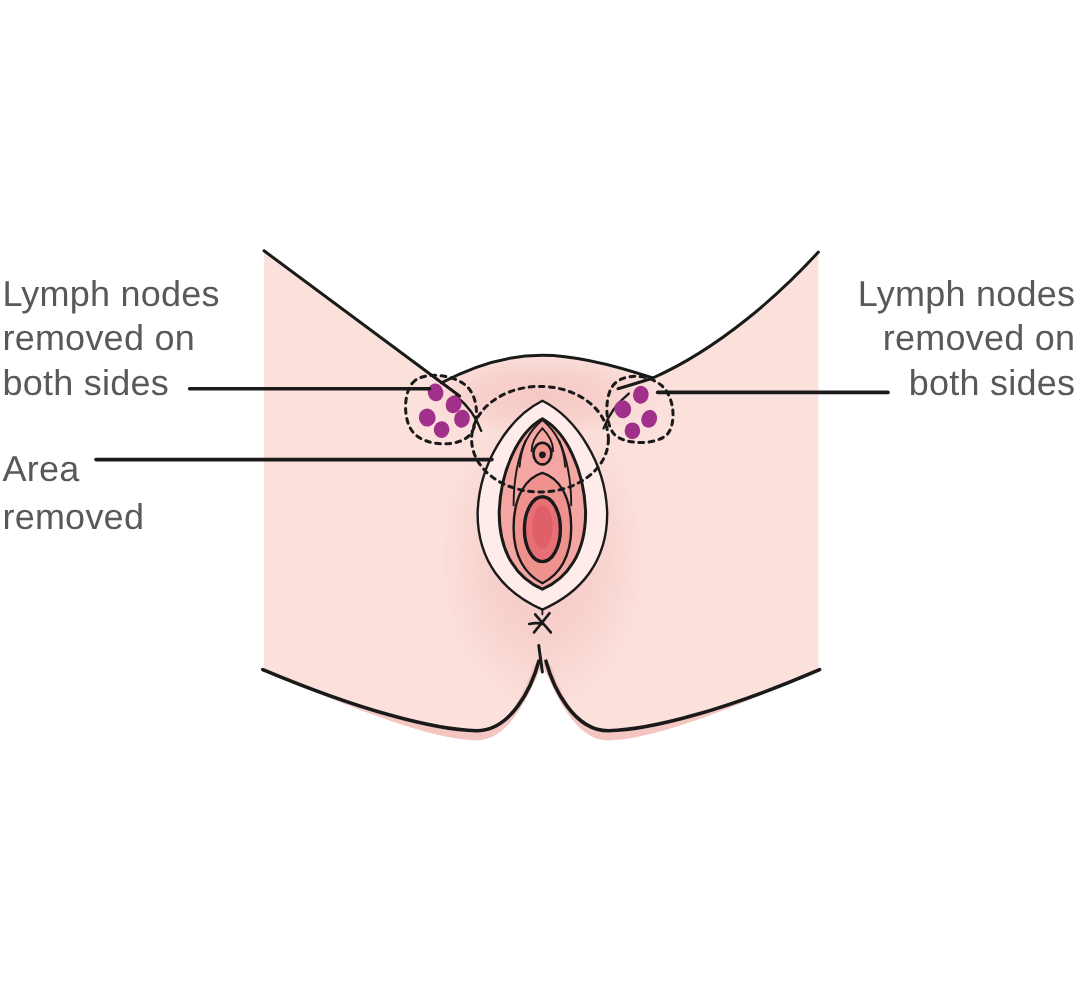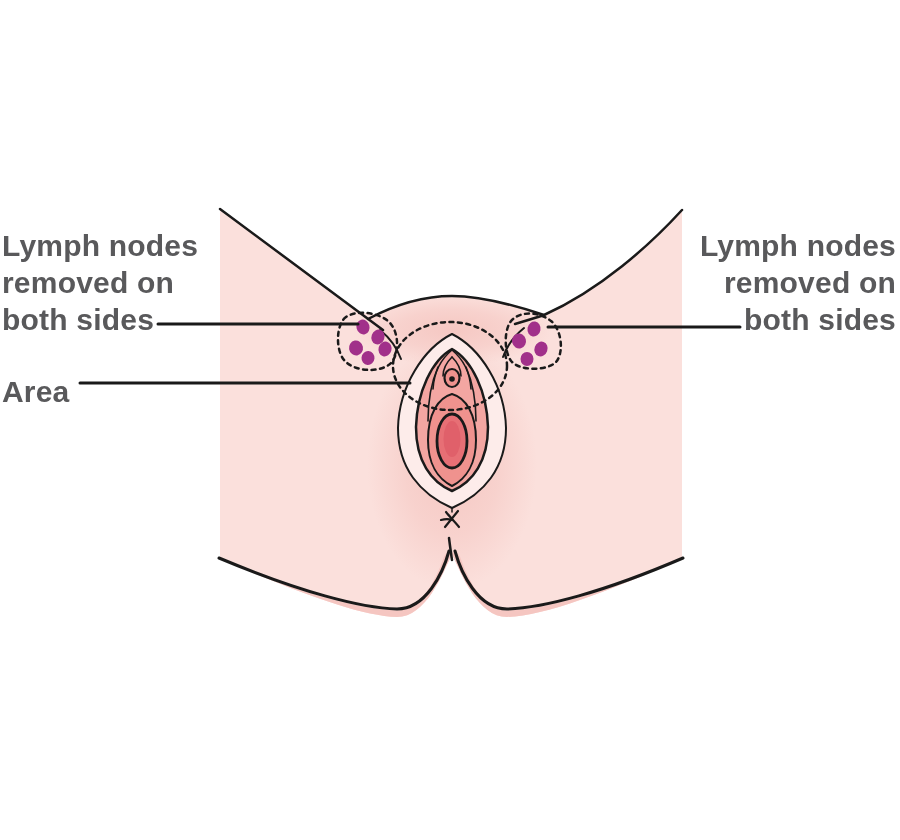--- a/index.html
+++ b/index.html
@@ -1,20 +1,20 @@
 <!DOCTYPE html>
 <html><head>
 <meta charset="utf-8">
 <style>
   html,body{margin:0;padding:0;background:#ffffff;}
   #stage{position:relative;width:900px;height:840px;background:#ffffff;overflow:hidden;
          font-family:"Liberation Sans", sans-serif;}
   svg{position:absolute;left:0;top:0;}
   .label{position:absolute;color:#59595b;font-size:30px;line-height:37px;letter-spacing:0.2px;}
-  .label div{white-space:nowrap;font-weight:bold;}
+  .label div{white-space:nowrap;}
   .right-align{text-align:right;}
   .area-label{line-height:40px;}
 </style>
 </head>
 <body>
 
 <div id="stage">
 
   <svg width="900" height="840" viewBox="0 0 900 840">
     <defs>
@@ -116,20 +116,21 @@
   </svg>
 
   <div class="label" style="left:2px;top:227px;width:220px;">
     <div>Lymph nodes</div>
     <div>removed on</div>
     <div>both sides</div>
   </div>
 
   <div class="label area-label" style="left:2px;top:372px;width:220px;">
     <div>Area</div>
+    <div>removed</div>
   </div>
 
   <div class="label right-align" style="right:4px;top:227px;width:220px;">
     <div>Lymph nodes</div>
     <div>removed on</div>
     <div>both sides</div>
   </div>
 
 </div>
 

